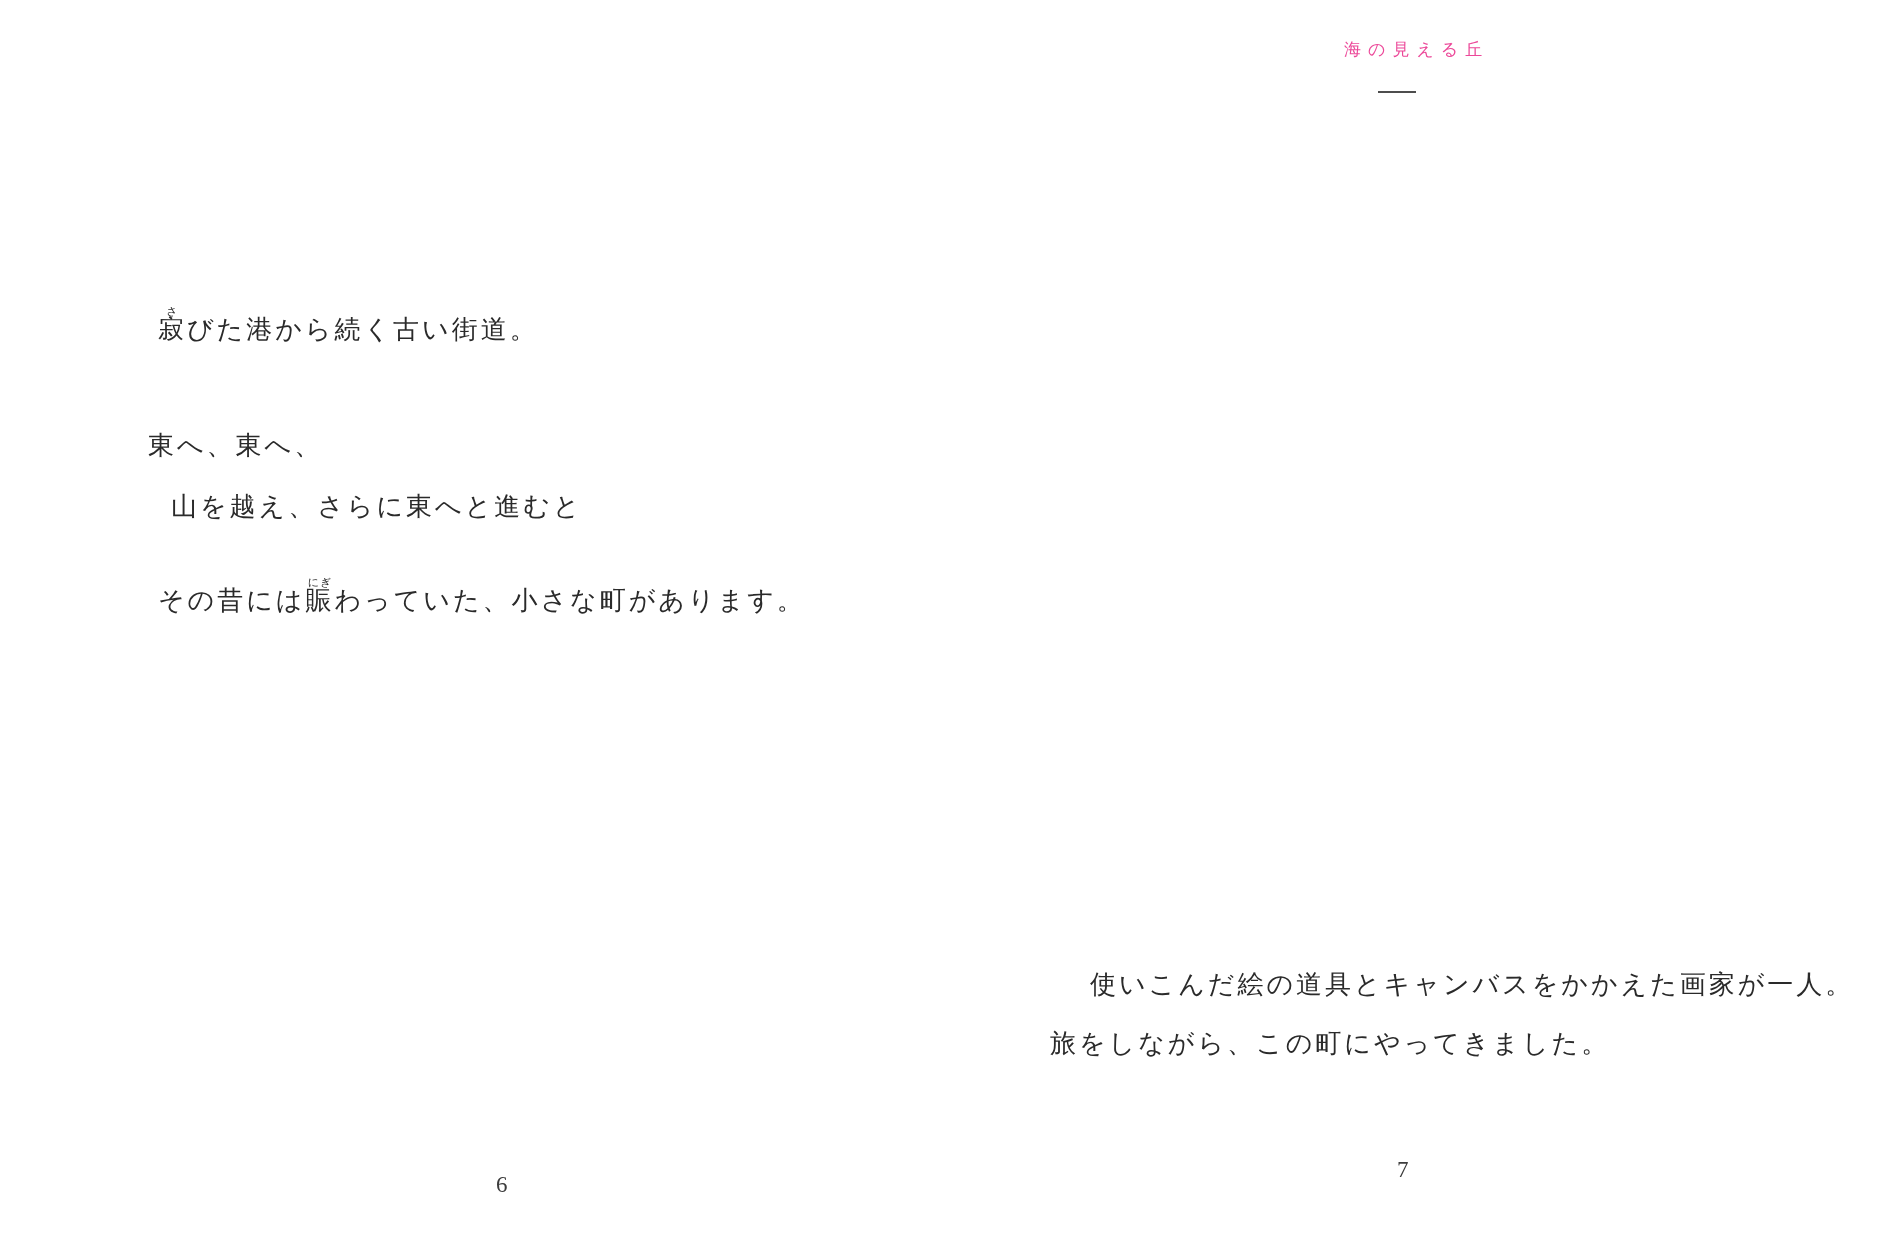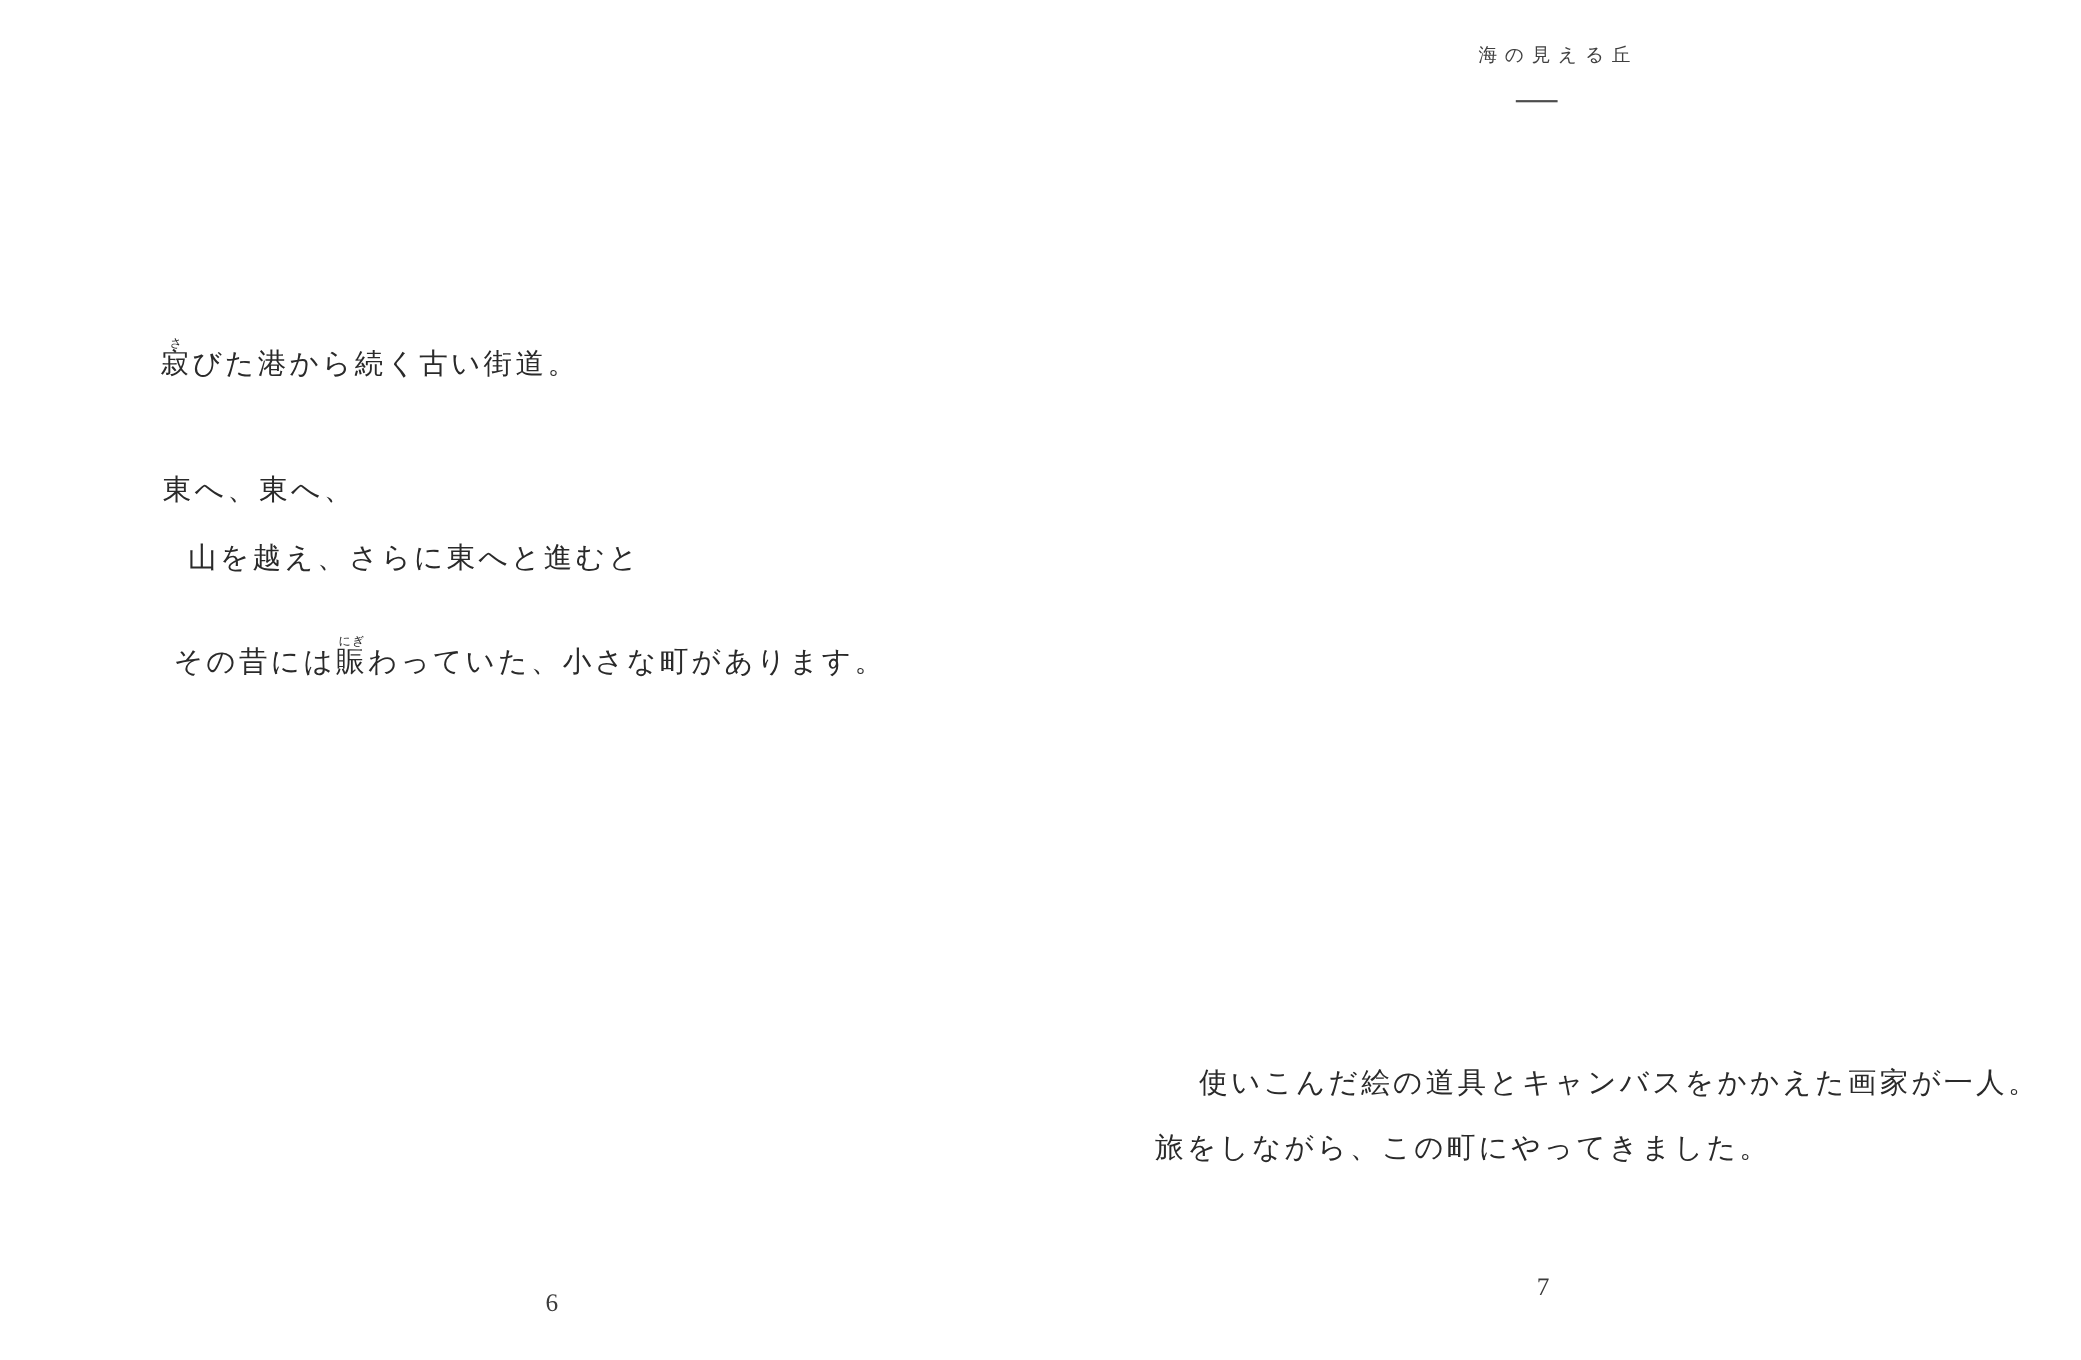--- a/index.html
+++ b/index.html
@@ -16,21 +16,21 @@
     font-family: "Liberation Serif", "DejaVu Serif", serif;
     color: #2a2a2a;
   }
   
   .running-header-title {
     position: absolute;
     left: 1344px;
     top: 38px;
     font-size: 17px;
     letter-spacing: 7px;
-    color: #404040;
+    color: #ec4899;
     white-space: nowrap;
   }
   .running-header-rule {
     position: absolute;
     left: 1378px;
     top: 91px;
     width: 38px;
     height: 2px;
     background: #4d4d4d;
   }
@@ -45,21 +45,21 @@
     color: #2a2a2a;
   }
   ruby { ruby-position: over; }
   rt {
     font-size: 11px;
     letter-spacing: 1px;
     color: #2a2a2a;
     text-align: center;
   }
   
-  .l1 { left: 146px; top: 306px; }
+  .l1 { left: 158px; top: 306px; }
   .l2 { left: 148px; top: 433px; }
   .l3 { left: 158px; top: 494px; margin-left: 13px; }
   .l4 { left: 158px; top: 577px; }
   
   .r1 { left: 1090px; top: 972px; }
   .r2 { left: 1050px; top: 1031px; }
   
   .page-number {
     position: absolute;
     font-size: 23px;

